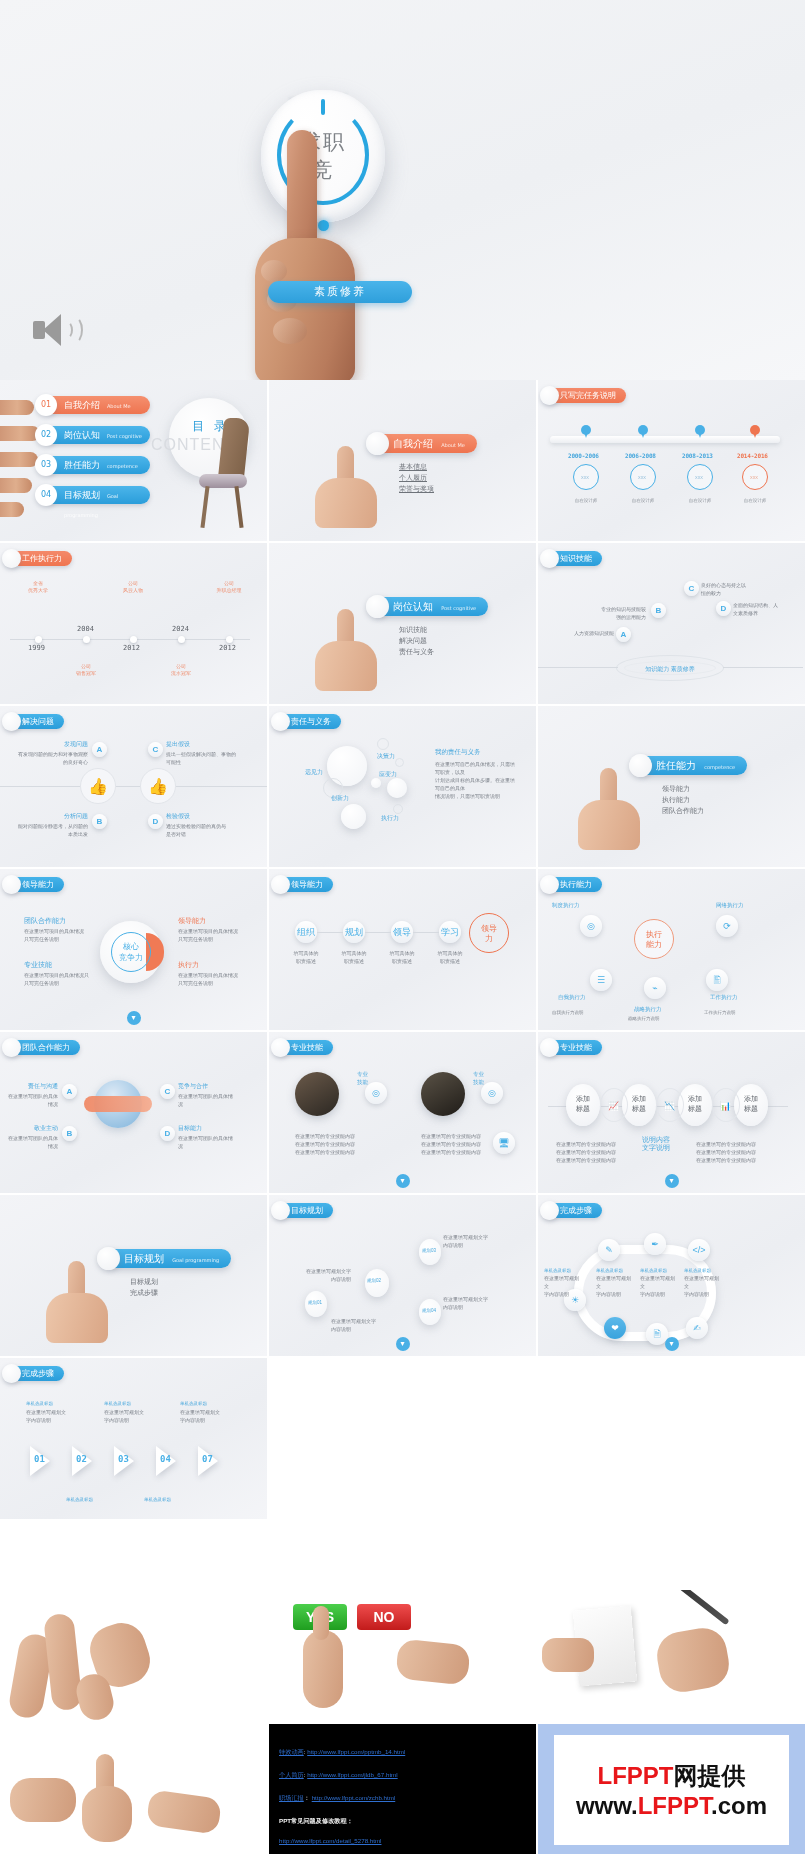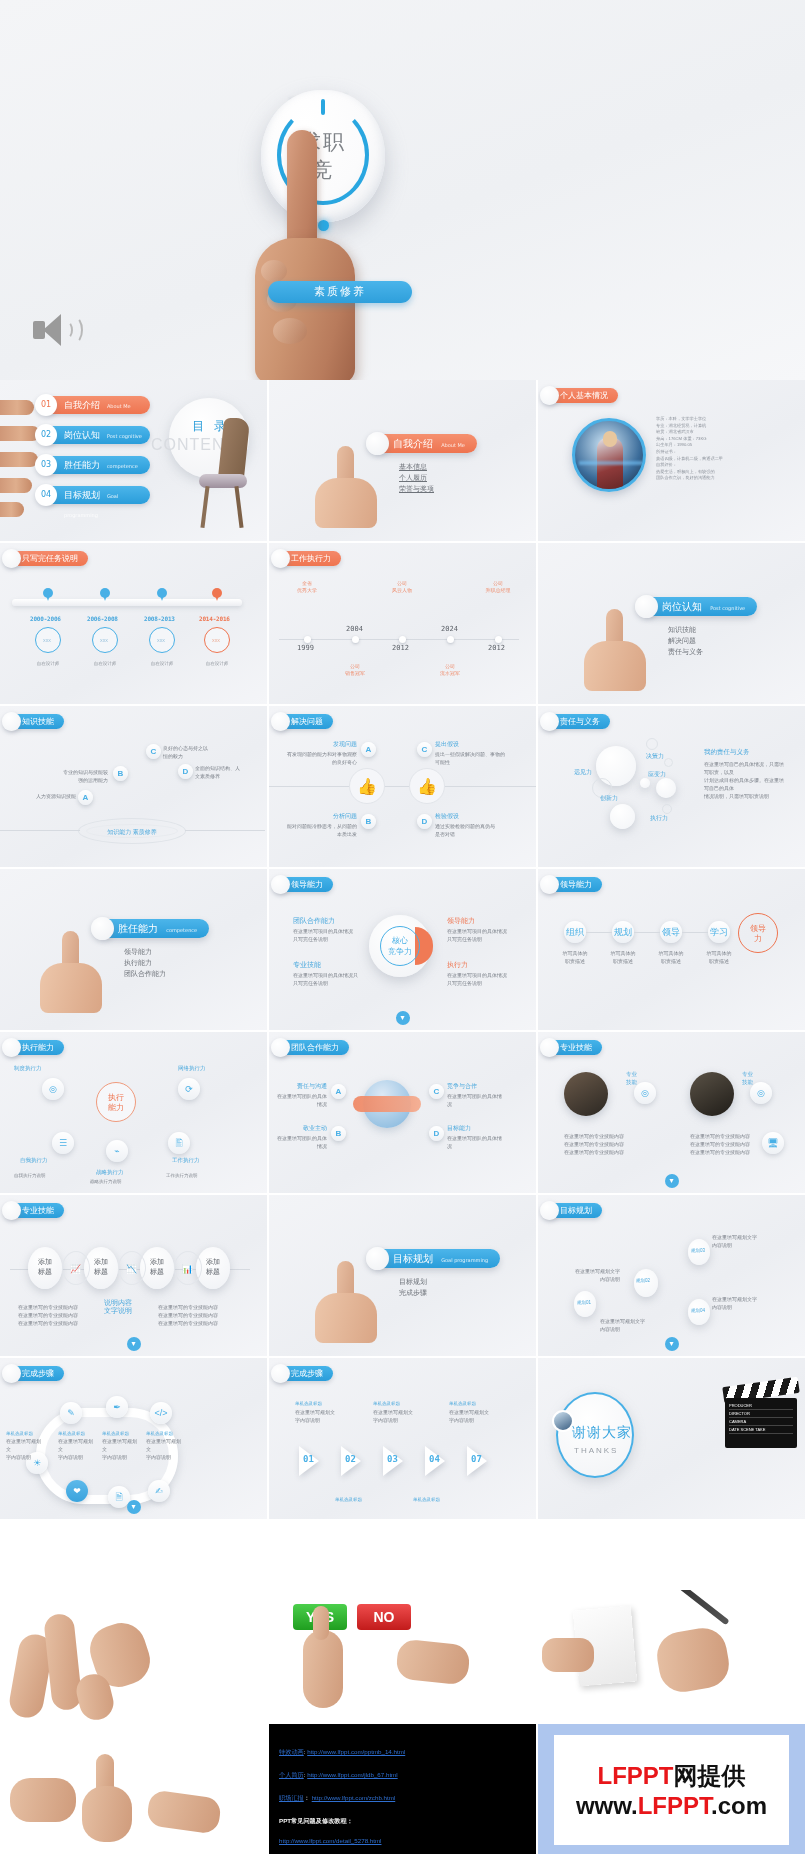--- a/index.html
+++ b/index.html
@@ -368,38 +368,20 @@
     </div>
     <div class="pill-title" style="left:106px;top:54px;background:linear-gradient(180deg,#f5906f,#ee7450);">
       <span>自我介绍</span>
       <span class="en">About Me</span>
     </div>
     <div class="bul" style="left:130px;top:82px;white-space:pre-line;text-decoration:underline;">基本信息
 个人履历
 荣誉与奖项</div>
   </div>
 
-  <div class="thumb">
-    <div class="badge orange">个人基本情况</div>
-    <div style="position:absolute;left:34px;top:38px;width:74px;height:74px;border-radius:50%;border:3px solid #49b0e6;overflow:hidden;background:radial-gradient(circle at 45% 35%,#cfe6f6,#3b6c9a 60%,#16263a);box-shadow:0 3px 10px rgba(130,145,165,.45);">
-      <div style="position:absolute;left:22px;top:16px;width:26px;height:58px;background:linear-gradient(160deg,#e6e9ee,#8e3a3a 55%,#5b2222);border-radius:12px 12px 4px 4px;"></div>
-      <div style="position:absolute;left:28px;top:10px;width:14px;height:16px;background:#e8c79e;border-radius:7px;"></div>
-      <div style="position:absolute;left:4px;top:40px;width:66px;height:4px;background:rgba(120,200,255,.55);filter:blur(1px);"></div>
-    </div>
-    <div style="position:absolute;left:118px;top:36px;width:110px;font-size:4.2px;line-height:6.6px;color:#8a9099;white-space:pre-line;">学历：本科，文学学士学位
-专业：湖北经贸易，计算机
-籍贯：湖北省武汉市
-身高：176CM   体重：73KG
-出生年月：1990.05
-所持证书：
-英语四级，计算机二级，普通话二甲
-自我评价：
-热爱生活，积极向上，有较强的
-团队合作意识，良好的沟通能力</div>
-  </div>
 
   <div class="thumb">
     <div class="badge orange">只写完任务说明</div>
     <div class="tl-bar" style="left:12px;top:56px;width:230px;"></div>
     <div class="pin" style="left:43px;top:45px;color:#49b0e6;">
         <i style="background:#49b0e6"></i>
       </div>
     <div class="pin" style="left:100px;top:45px;color:#49b0e6;">
         <i style="background:#49b0e6"></i>
       </div>
@@ -538,21 +520,21 @@
       <span>胜任能力</span>
       <span class="en">competence</span>
     </div>
     <div class="bul" style="left:124px;top:78px;white-space:pre-line;">领导能力
 执行能力
 团队合作能力</div>
   </div>
 
   <div class="thumb">
     <div class="badge blue">领导能力</div>
-    <div class="core-wheel" style="left:100px;top:46px;">
+    <div class="core-wheel" style="left:100px;top:52px;">
       <div class="core-slice"></div>
       <div class="core-inner" style="white-space:pre-line;">核心
 竞争力</div>
     </div>
     <div class="smtxt blue" style="left:24px;top:48px;font-size:7px;">团队合作能力</div>
     <div class="smtxt" style="left:24px;top:58px;width:66px;white-space:pre-line;">在这里填写项目的具体情况
 只写完任务说明</div>
     <div class="smtxt blue" style="left:24px;top:92px;font-size:7px;">专业技能</div>
     <div class="smtxt" style="left:24px;top:102px;width:66px;white-space:pre-line;">在这里填写项目的具体情况只
 只写完任务说明</div>
@@ -745,35 +727,20 @@
     <div class="smtxt blue" style="left:104px;top:42px;font-size:4.5px;">单机选及标题</div>
     <div class="smtxt" style="left:104px;top:50px;width:40px;white-space:pre-line;">在这里填写规划文
 字内容说明</div>
     <div class="smtxt blue" style="left:180px;top:42px;font-size:4.5px;">单机选及标题</div>
     <div class="smtxt" style="left:180px;top:50px;width:40px;white-space:pre-line;">在这里填写规划文
 字内容说明</div>
     <div class="smtxt blue" style="left:66px;top:138px;font-size:4.5px;">单机选及标题</div>
     <div class="smtxt blue" style="left:144px;top:138px;font-size:4.5px;">单机选及标题</div>
   </div>
 
-  <div class="thumb">
-    <div class="thanks-circle" style="left:18px;top:34px;"></div>
-    <div style="position:absolute;left:14px;top:52px;width:22px;height:22px;border-radius:50%;background:linear-gradient(150deg,#cfe2f0,#3a5e82);border:2px solid #fff;"></div>
-    <div class="thanks-cn" style="left:34px;top:66px;">谢谢大家</div>
-    <div class="thanks-en" style="left:36px;top:88px;">THANKS</div>
-    <div class="clapper">
-      <div class="cl-top"></div>
-      <div class="cl-body">
-        <div>PRODUCER</div>
-        <div>DIRECTOR</div>
-        <div>CAMERA</div>
-        <div>DATE    SCENE    TAKE</div>
-      </div>
-    </div>
-  </div>
 </div>
 
 <div class="photos">
 
   <div class="pcell">
     <div class="hand-ph" style="left:14px;top:44px;width:34px;height:84px;transform:rotate(10deg);"></div>
     <div class="hand-ph" style="left:48px;top:24px;width:30px;height:96px;transform:rotate(-6deg);"></div>
     <div class="hand-ph" style="left:92px;top:34px;width:56px;height:62px;border-radius:24px;transform:rotate(-18deg);"></div>
     <div class="hand-ph" style="left:78px;top:84px;width:34px;height:46px;transform:rotate(-14deg);"></div>
   </div>

